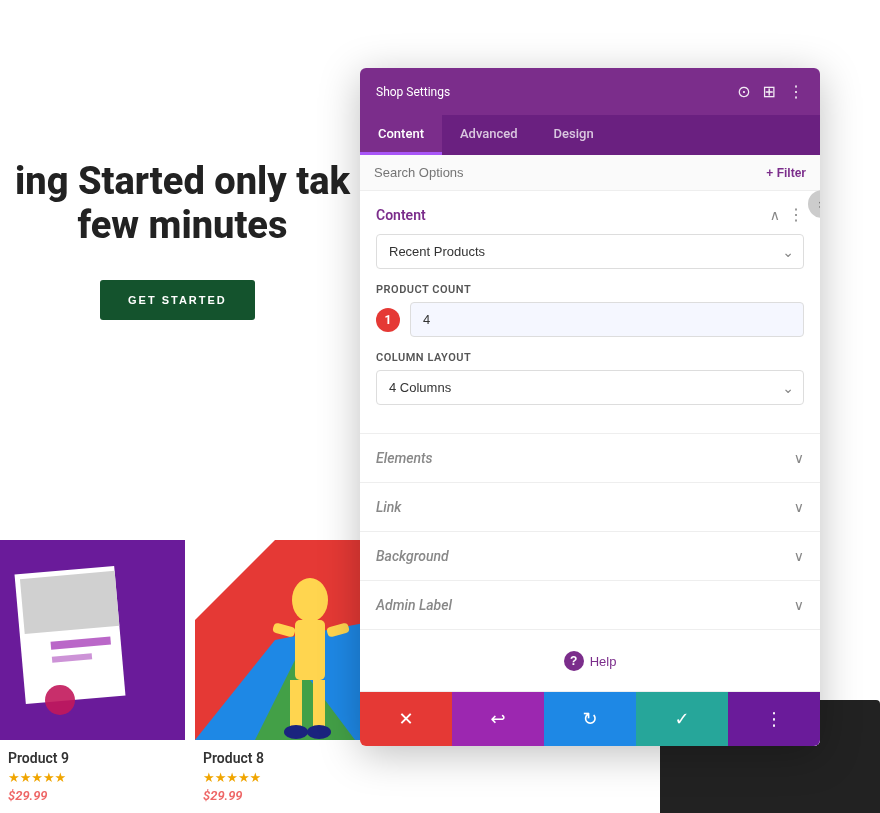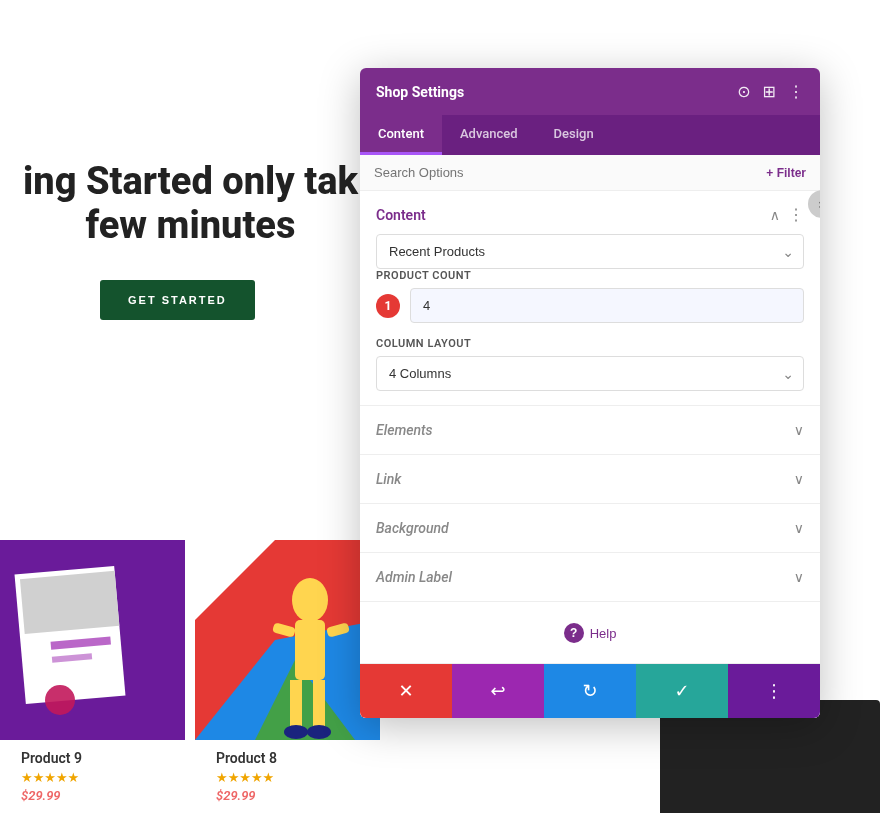--- a/index.html
+++ b/index.html
@@ -37,21 +37,21 @@
       color: #fff;
       font-size: 14px;
       font-weight: 700;
       letter-spacing: 2px;
     }
 
     
     .page-heading {
       position: absolute;
       top: 160px;
-      left: 8px;
+      left: 0;
       width: 365px;
       text-align: center;
       font-size: 38px;
       font-weight: 800;
       color: #222;
       line-height: 1.15;
     }
 
     
     .get-started-btn {
@@ -86,21 +86,21 @@
     }
 
     .product-image {
       width: 100%;
       height: 200px;
       overflow: hidden;
     }
 
     
     .product-info {
-      padding: 10px 21px;
+      padding: 10px 8px;
     }
     .product-name {
       font-size: 14px;
       font-weight: 600;
       color: #333;
       margin-bottom: 4px;
     }
     .product-stars {
       color: #f0a500;
       font-size: 13px;
@@ -148,22 +148,22 @@
     
     .panel-header {
       background: #7b2d8b;
       padding: 14px 16px;
       display: flex;
       align-items: center;
       justify-content: space-between;
     }
     .panel-title {
       color: #fff;
-      font-size: 14px;
-      font-weight: 700;
+      font-size: 12px;
+      font-weight: 400;
       text-align: right;
     }
     .panel-header-icons {
       display: flex;
       gap: 12px;
       align-items: center;
     }
     .panel-icon {
       color: #fff;
       font-size: 16px;
@@ -294,20 +294,21 @@
       font-size: 13px;
       color: #333;
       background: #fff;
       appearance: none;
       -webkit-appearance: none;
       cursor: pointer;
       outline: none;
     }
     .select-wrapper {
       position: relative;
+      margin-bottom: 14px;
     }
     .select-wrapper::after {
       content: '⌄';
       position: absolute;
       right: 10px;
       top: 50%;
       transform: translateY(-50%);
       color: #888;
       font-size: 14px;
       pointer-events: none;

